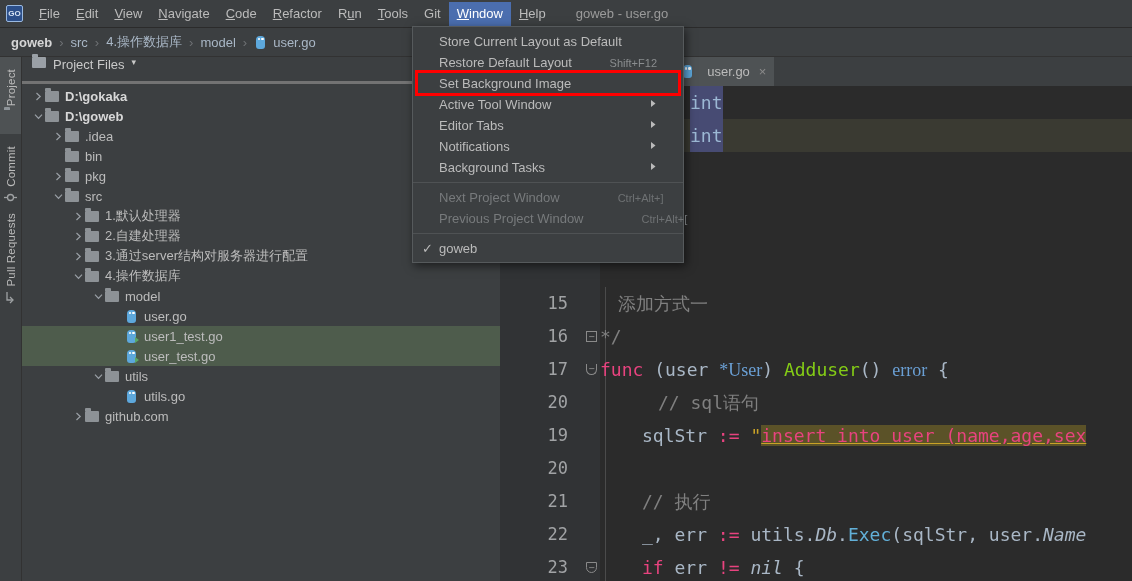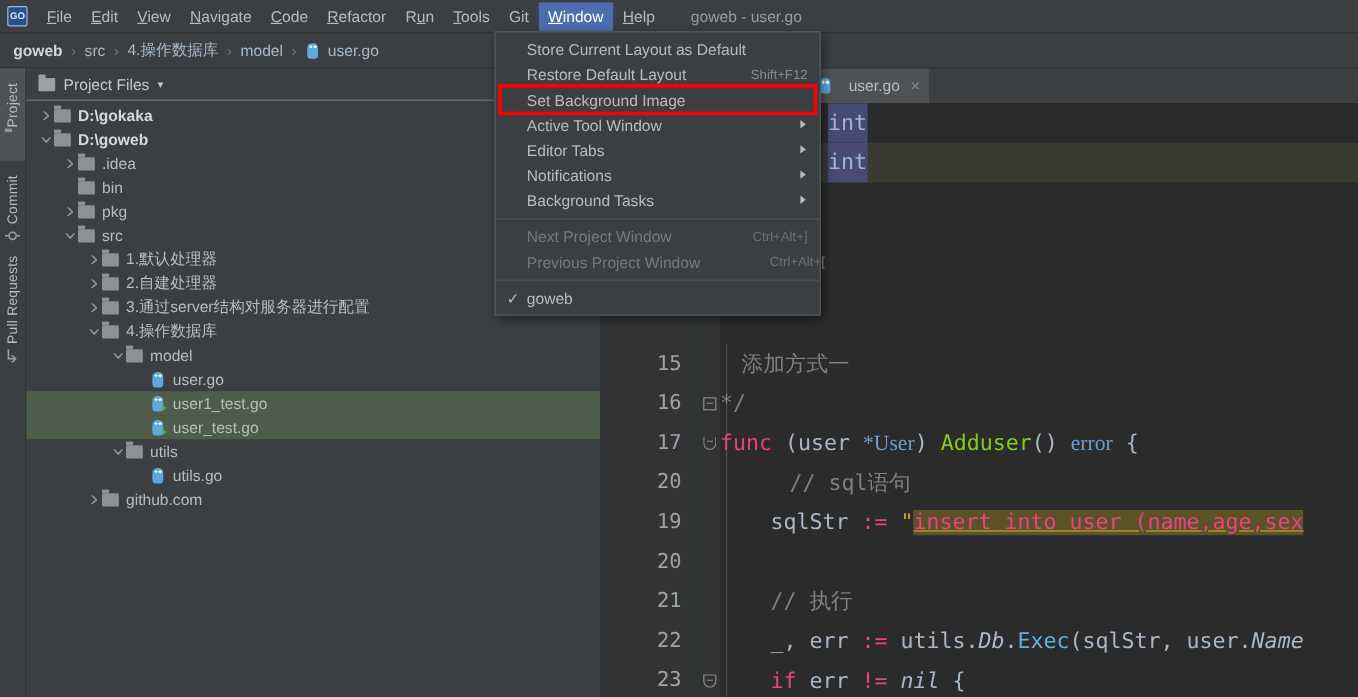--- a/index.html
+++ b/index.html
@@ -69,22 +69,22 @@
     content:""; position: absolute; top: -2.5px; left: 0;
     width: 6px; height: 3px; background: #9aa0a6; border-radius: 1px 1px 0 0;
   }
 
   
   .project-panel {
     position: absolute; top: 57px; left: 22px; width: 478px; height: 524px;
     background: #3c3f41;
   }
   .pp-header {
-    height: 27px; display: flex; align-items: center; padding-left: 10px;
-    border-bottom: 1px solid #737373;
+    height: 27px; display: flex; align-items: flex-start; padding-left: 10px;
+    border-bottom: 3px solid #737373;
   }
   .pp-folder {
     width: 14px; height: 11px; background: #9aa0a6; border-radius: 1px;
     position: relative; margin-right: 7px;
   }
   .pp-folder:before {
     content:""; position:absolute; top:-3px; left:0; width:6px; height:3px;
     background:#9aa0a6; border-radius:1px 1px 0 0;
   }
   .pp-title { font-size: 13px; color: #c9c9c9; }
@@ -194,21 +194,21 @@
   }
 
   
   .dropdown {
     position: absolute; top: 26px; left: 412px; width: 272px;
     background: #3c3f41; border: 1px solid #565a5c;
     box-shadow: 2px 3px 9px rgba(0,0,0,.55); z-index: 50; padding: 4px 0 3px 0;
   }
   .dd-item {
     height: 21px; display: flex; align-items: center; position: relative;
-    padding-left: 26px; padding-right: 10px; font-size: 13px; color: #bbbbbb;
+    padding-left: 26px; padding-right: 26px; font-size: 13px; color: #bbbbbb;
     white-space: nowrap; cursor: default;
   }
   .dd-item.disabled { color: #777a7c; gap: 40px; }
   .dd-item .shortcut {
     margin-left: auto; color: #8a8d8f; font-size: 11px; padding-left: 18px;
   }
   .dd-item.disabled .shortcut { color: #6e7173; }
   .dd-item .arrow {
     margin-left: auto; color: #bbbbbb; font-size: 9px;
   }

